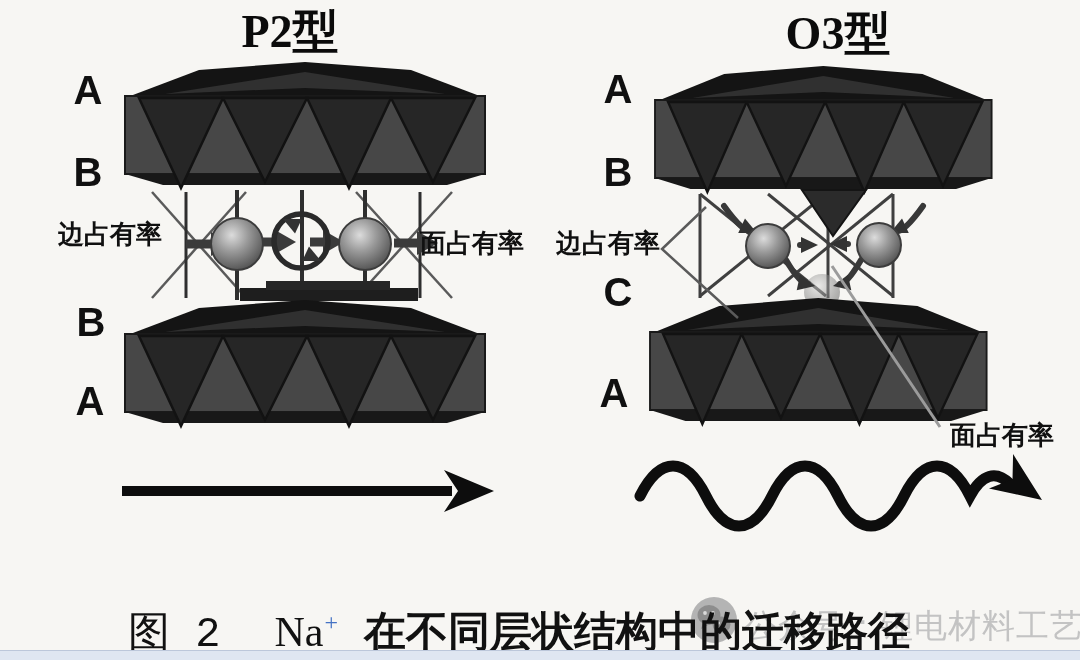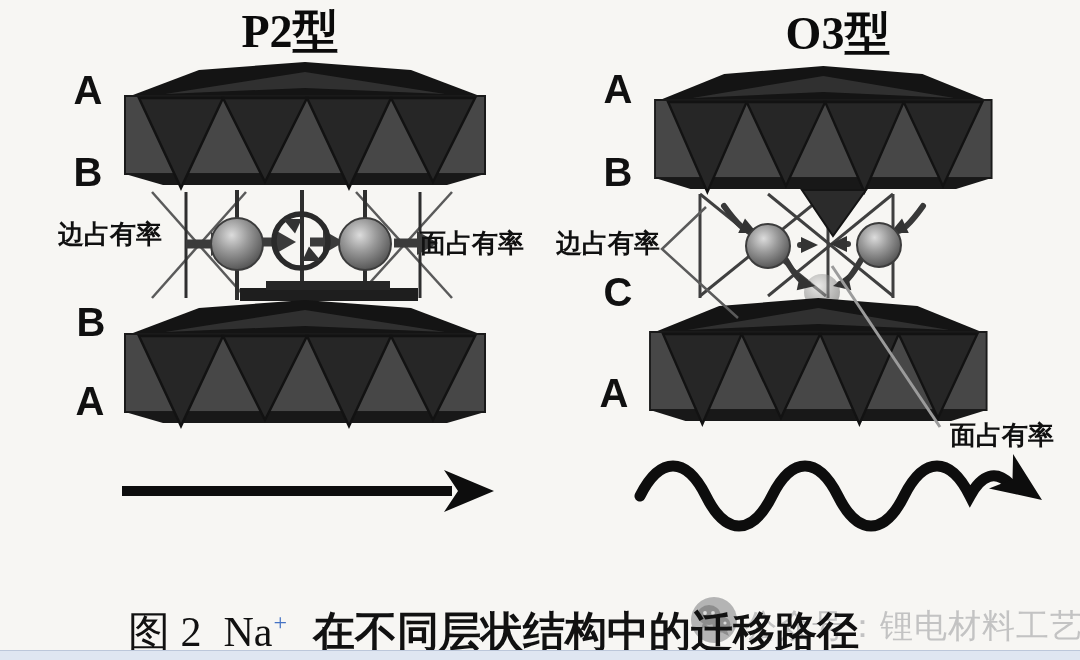--- a/index.html
+++ b/index.html
@@ -27,21 +27,21 @@
     font-size:33px; letter-spacing:1px; white-space:nowrap;
     color:#c3c3c3; font-weight:normal;
   }
   .watermark .wm-text { margin-top:8px; }
 
   .caption {
     position:absolute; left:128px; top:604px; z-index:3;
     font-family:"Liberation Serif", serif; font-size:42px; color:#111;
     white-space:nowrap;
   }
-  .caption .prefix { margin-right:22px; }
+  .caption .prefix { margin-right:54px;font-family:Liberation Mono, monospace; }
   .caption .charge {
     font-size:24px; position:relative; top:-16px; margin-left:1px;
   }
   .caption .suffix { margin-left:26px;font-weight:bold; }
 
   .bottom-bar {
     position:absolute; left:0; bottom:0; width:1080px; height:9px; z-index:4;
     border-top:1px solid #bcc7da;
   }
 </style>

